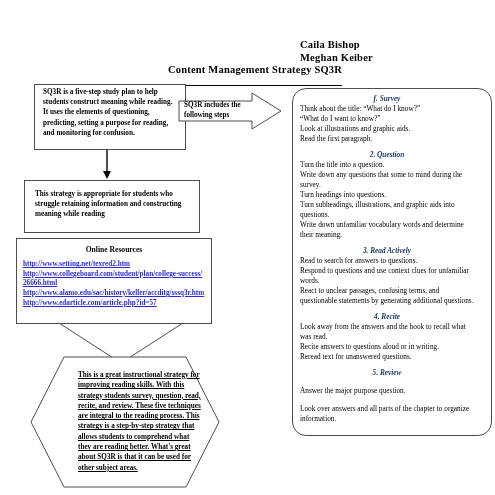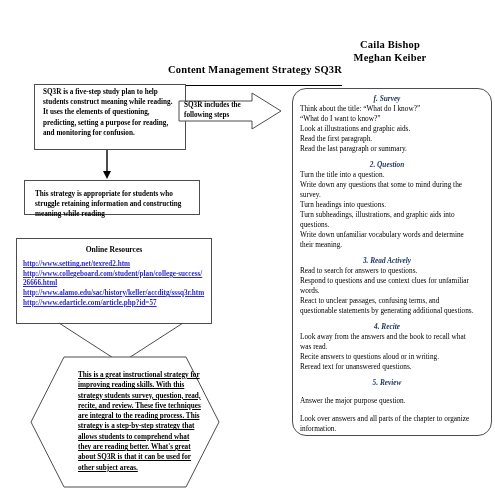--- a/index.html
+++ b/index.html
@@ -20,21 +20,20 @@
     inset: 0;
     background: #fff;
   }
 
   
   .authors {
     position: absolute;
     left: 300px;
     top: 38px;
     width: 180px;
-    text-align: center;
     font-weight: bold;
     font-size: 10.5px;
     line-height: 13px;
     letter-spacing: .2px;
   }
   .doc-title {
     position: absolute;
     left: 120px;
     top: 64px;
     width: 270px;
@@ -62,21 +61,21 @@
     left: 34px;
     top: 84px;
     width: 152px;
     height: 66px;
     padding: 2px 10px 0 8px;
   }
   .box-audience {
     left: 24px;
     top: 180px;
     width: 176px;
-    height: 35px;
+    height: 53px;
     padding: 8px 8px 0 10px;
   }
   .box-resources {
     left: 16px;
     top: 238px;
     width: 196px;
     height: 86px;
     padding: 6px 6px 0 6px;
   }
   .res-title {
@@ -247,21 +246,20 @@
 
   <div class="panel">
 
     <div class="step step-1">
       <div class="step-head">f.   Survey</div>
       <div class="step-body">
         <span class="ln">Think about the title: “What do I know?”</span>
         <span class="ln">“What do I want to know?”</span>
         <span class="ln">Look at illustrations and graphic aids.</span>
         <span class="ln">Read the first paragraph.</span>
-        <span class="ln">Read the last paragraph or summary.</span>
       </div>
     </div>
 
     <div class="step step-2">
       <div class="step-head">2. Question</div>
       <div class="step-body">
         <span class="ln">Turn the title into a question.</span>
         <span class="ln">Write down any questions that some to mind during the survey.</span>
         <span class="ln">Turn headings into questions.</span>
         <span class="ln">Turn subheadings, illustrations, and graphic aids into questions.</span>

